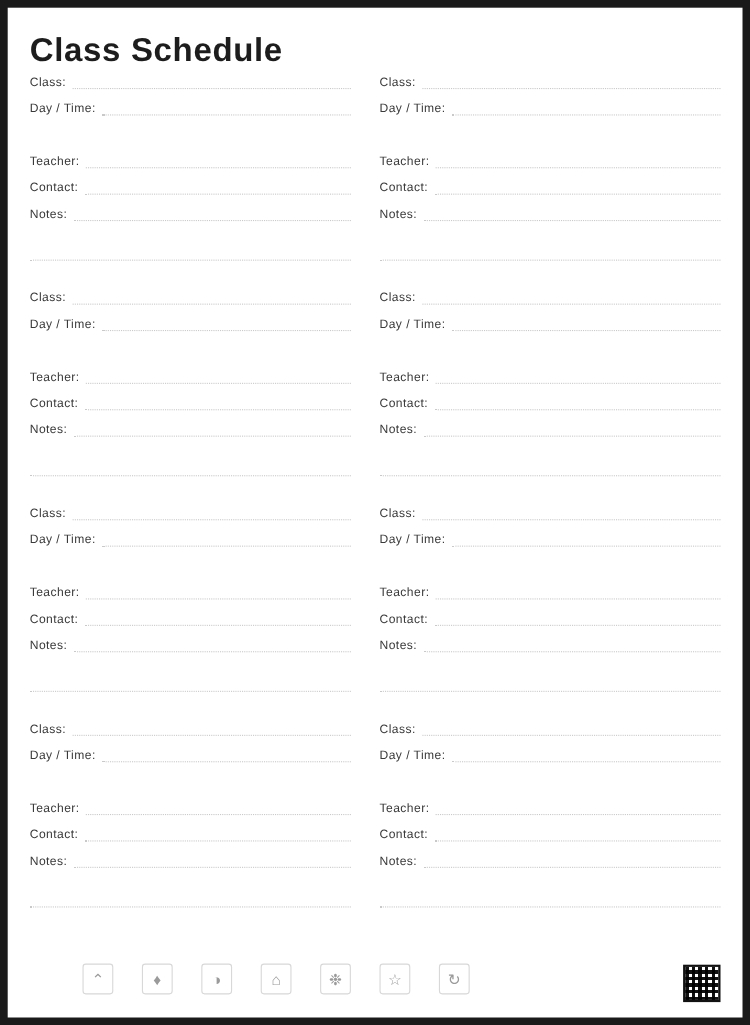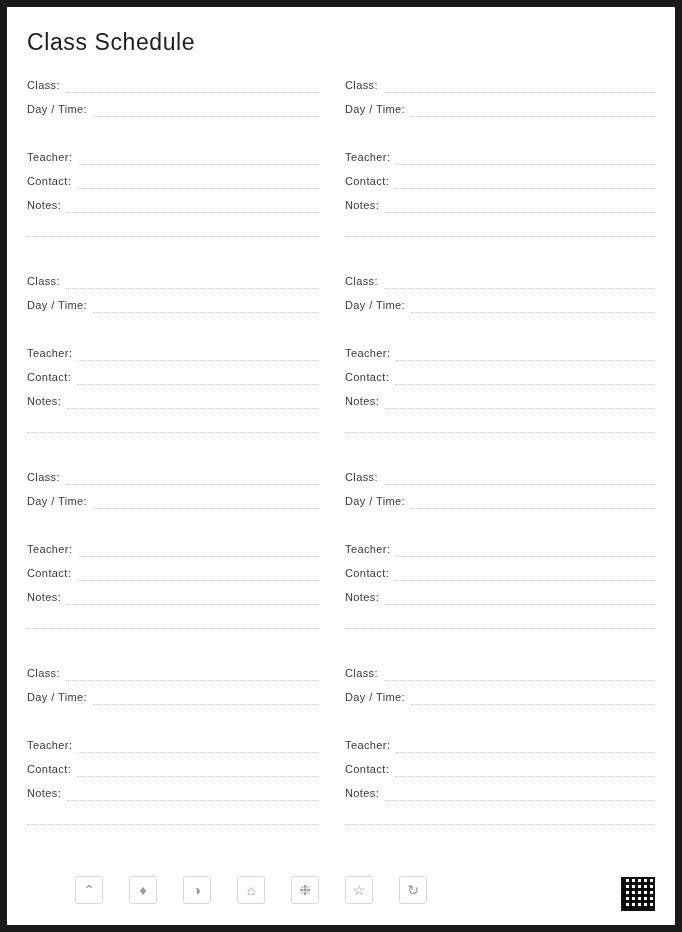--- a/index.html
+++ b/index.html
@@ -19,22 +19,22 @@
     top: 7px;
     width: 668px;
     height: 918px;
     background: #ffffff;
     box-sizing: border-box;
   }
   .title {
     position: absolute;
     left: 20px;
     top: 22px;
-    font-size: 23px;
-    font-weight: normal;
+    font-size: 30px;
+    font-weight: bold;
     letter-spacing: 0.6px;
     color: #1d1d1d;
   }
   .grid {
     position: absolute;
     left: 20px;
     top: 62px;
     width: 628px;
     display: flex;
     flex-wrap: wrap;
@@ -44,21 +44,21 @@
     box-sizing: border-box;
     padding-right: 22px;
     margin-bottom: 28px;
   }
   .block.right {
     padding-right: 0;
     padding-left: 4px;
   }
   .row {
     display: flex;
-    align-items: flex-end;
+    align-items: flex-start;
     height: 24px;
   }
   .row .lbl {
     font-size: 11px;
     color: #3a3a3a;
     letter-spacing: 0.4px;
     white-space: nowrap;
     padding-bottom: 2px;
   }
   .row .dots {

